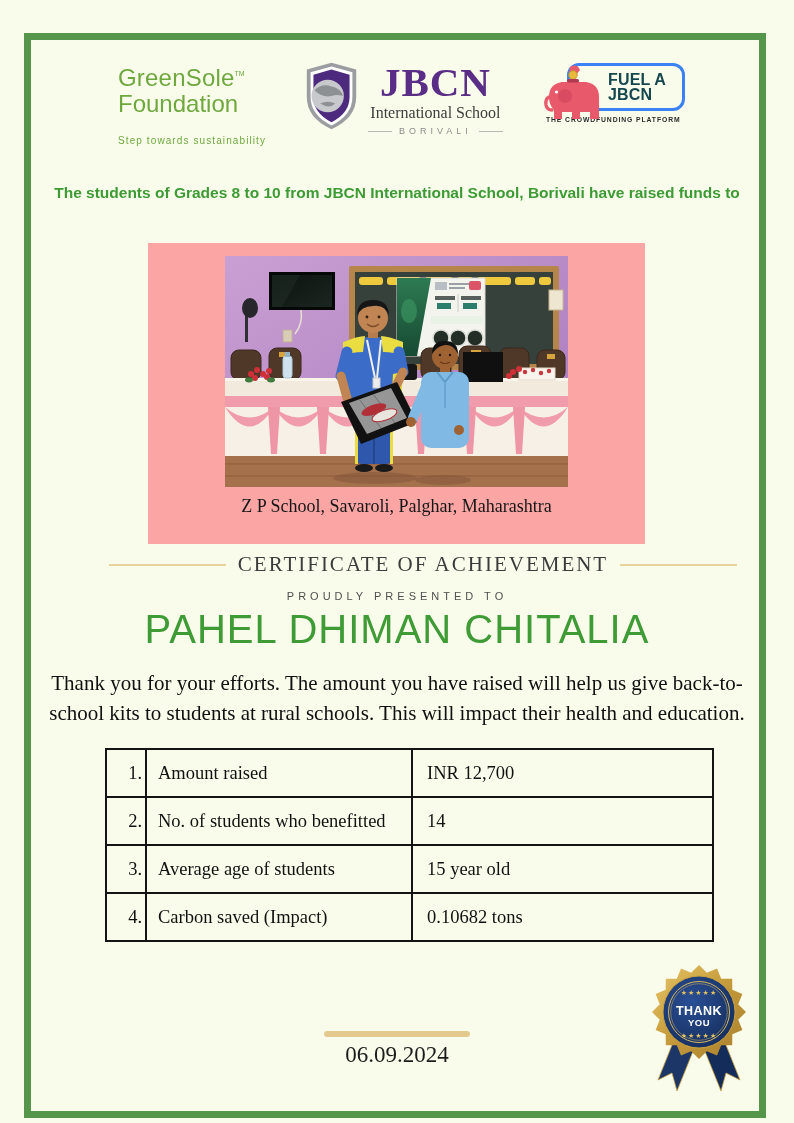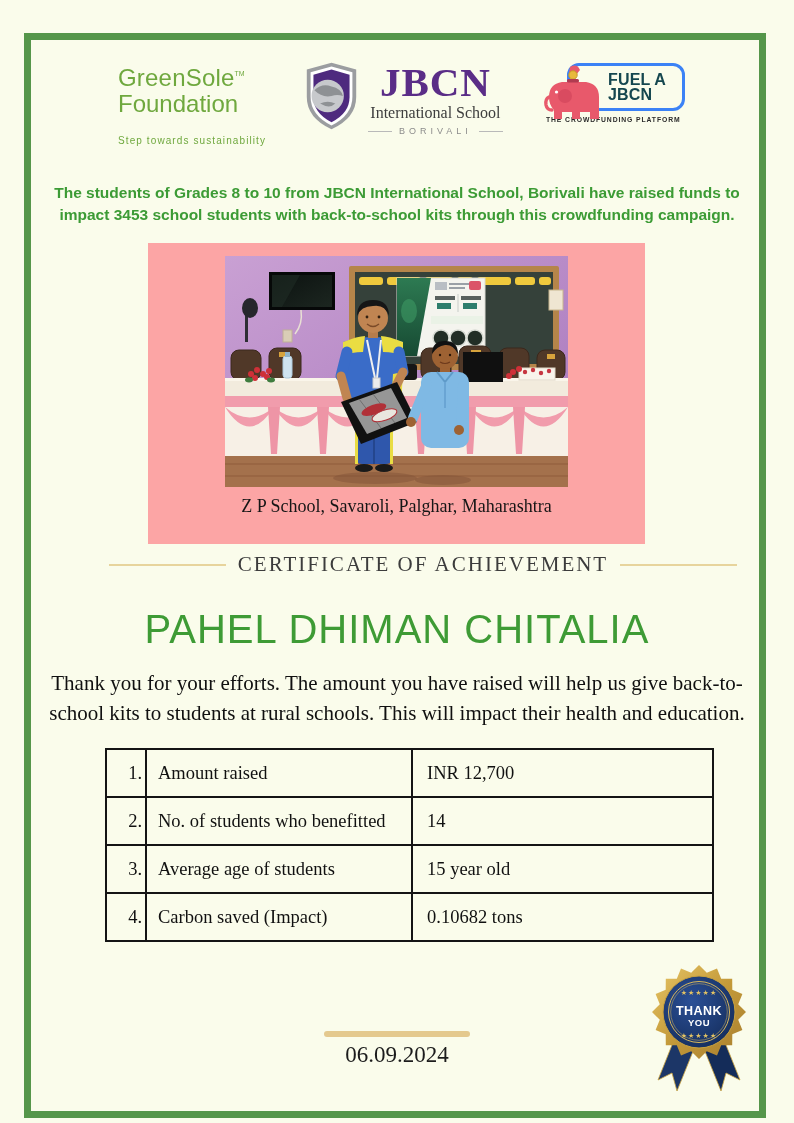--- a/index.html
+++ b/index.html
@@ -104,21 +104,20 @@
       <rect x="23" y="14" width="12" height="3.4" rx="1.5" fill="#B03B50"></rect>
       <circle cx="21" cy="31" r="7" fill="#D94B60"></circle>
       <circle cx="12.5" cy="27" r="1.6" fill="#FFFFFF"></circle>
       <path d="M5,32 Q1,34 2,40 Q3,45 8,45" stroke="#E8596B" stroke-width="3.4" fill="none" stroke-linecap="round"></path>
     </svg>
     <div class="fad-tag">THE CROWDFUNDING PLATFORM</div>
   </div>
 
   <div class="intro">
     <div>The students of Grades 8 to 10 from JBCN International School, Borivali have raised funds to</div>
-    <div>impact 3453 school students with back-to-school kits through this crowdfunding campaign.</div>
   </div>
 
   <div class="photo-card">
     <svg class="photo" width="343" height="231" viewBox="0 0 343 231">
       <defs>
         <linearGradient id="wg" x1="0" y1="0" x2="1" y2="1">
           <stop offset="0" stop-color="#C9A0D3"></stop>
             <stop offset="1" stop-color="#A877BC"></stop>
         </linearGradient>
         <linearGradient id="tvg" x1="0" y1="0" x2="1" y2="1">
@@ -291,20 +290,21 @@
       </g>
     </svg>
     <div class="photo-caption">Z P School, Savaroli, Palghar, Maharashtra</div>
   </div>
 
   <div class="cert-heading">
     <span class="h-line"></span>
     <span class="h-text">CERTIFICATE OF ACHIEVEMENT</span>
     <span class="h-line"></span>
   </div>
+  <div class="presented">PROUDLY PRESENTED TO</div>
   <div class="name">PAHEL DHIMAN CHITALIA</div>
 
   <div class="thanks">
     <div>Thank you for your efforts. The amount you have raised will help us give back-to-</div>
     <div>school kits to students at rural schools. This will impact their health and education.</div>
   </div>
 
   <table class="impact-table">
     <tbody>
       <tr>

